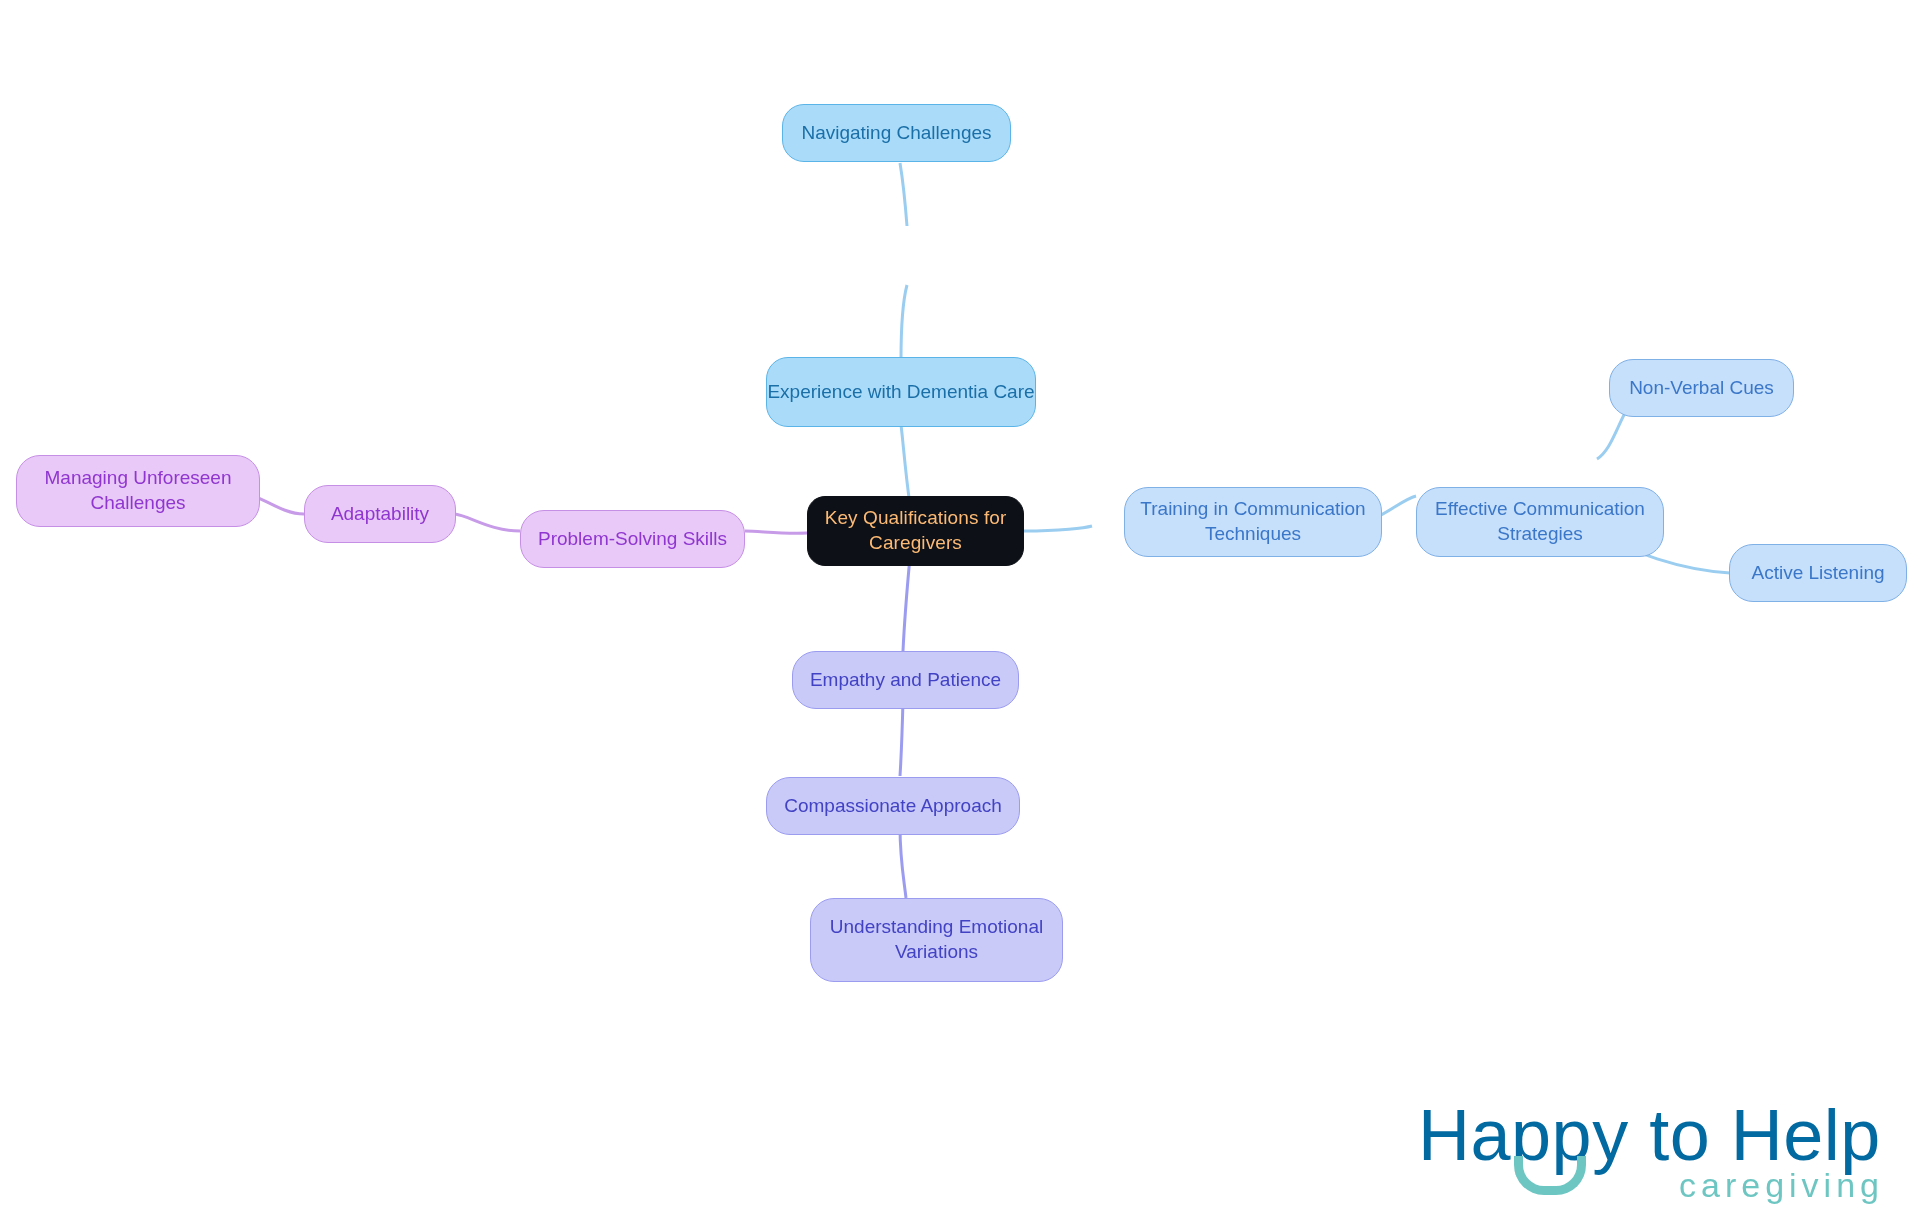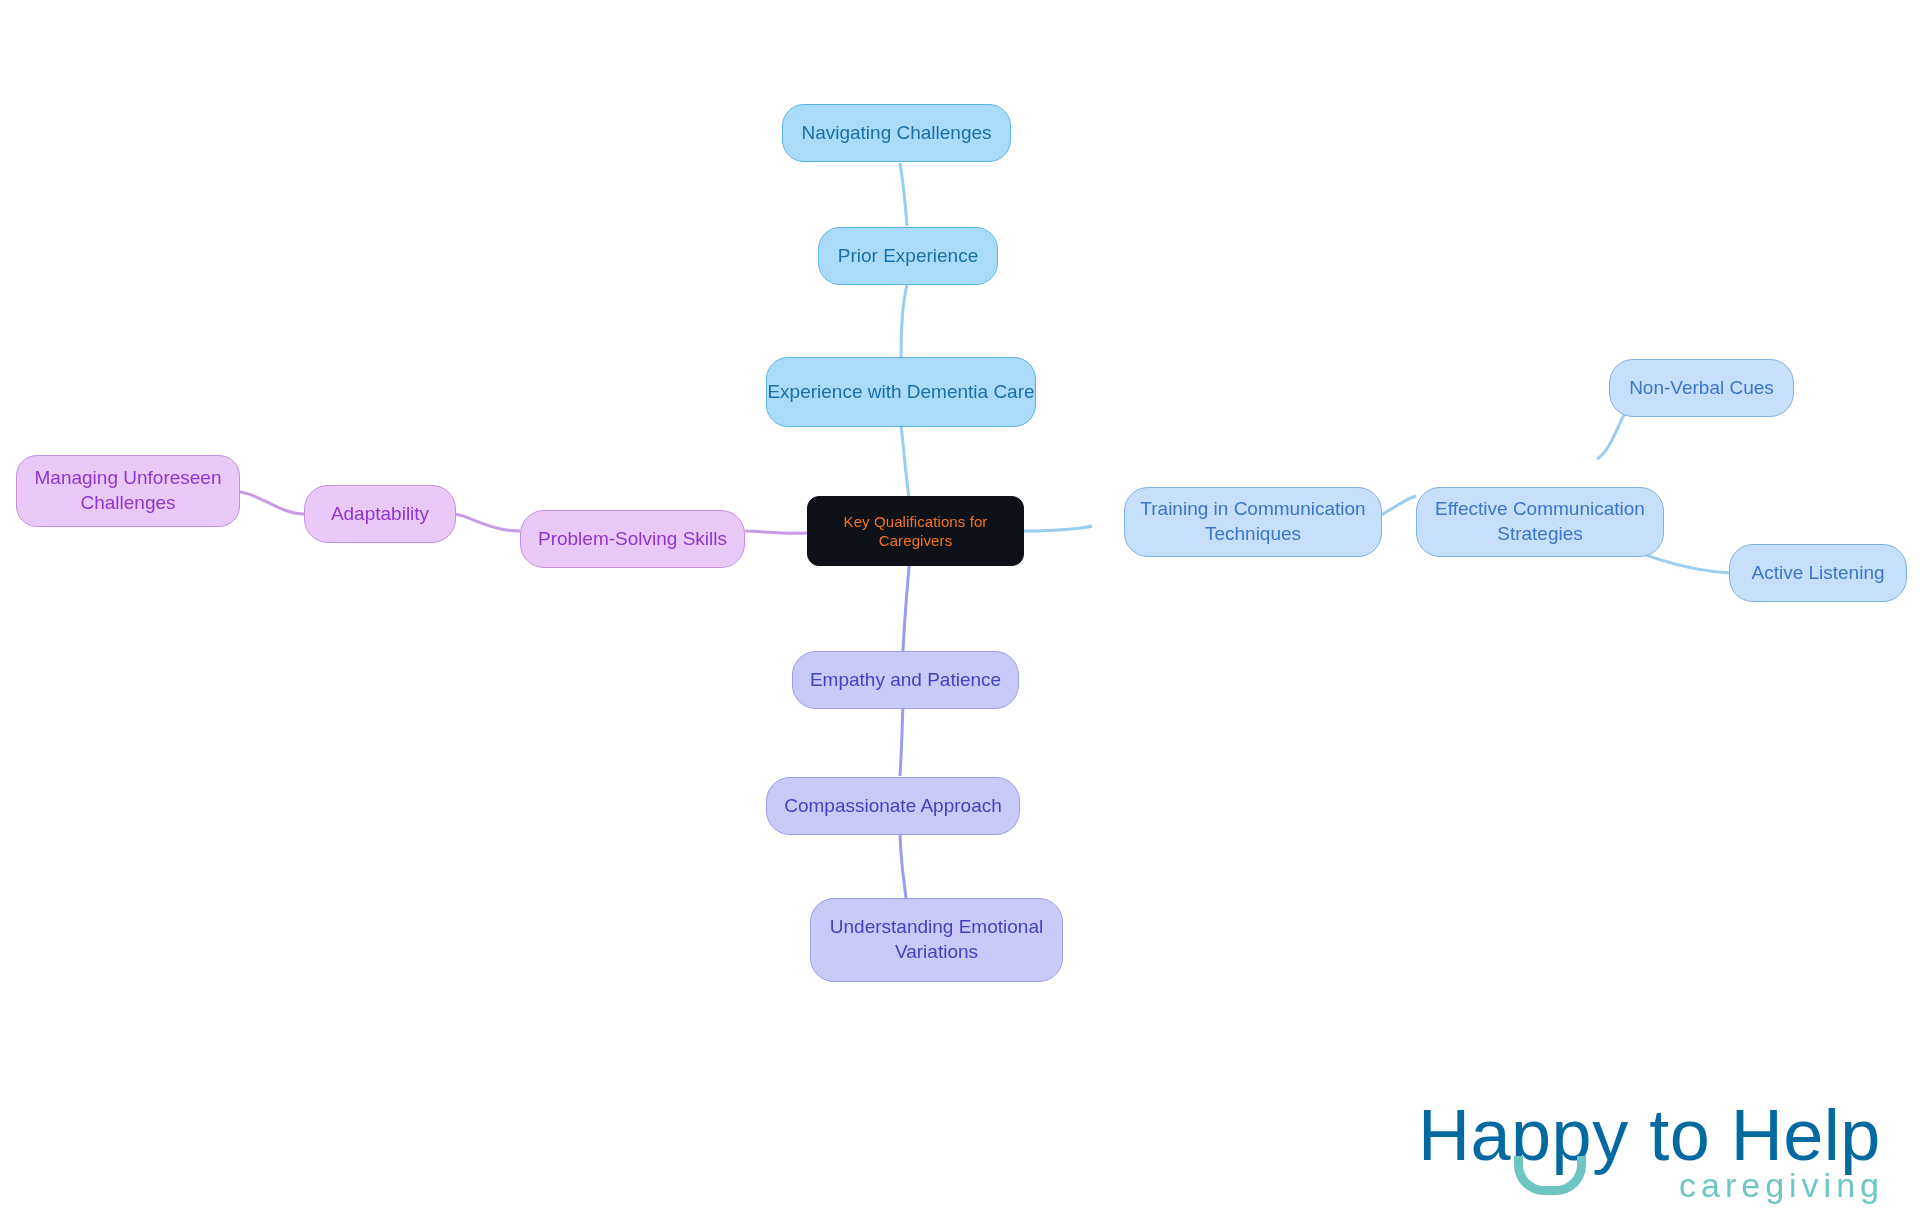--- a/index.html
+++ b/index.html
@@ -35,23 +35,23 @@
     justify-content: center;
     text-align: center;
     line-height: 1.3;
     white-space: pre-line;
     border-style: solid;
     border-width: 1.5px;
   }
   .node-root {
     background: #0d1117;
     border-color: #0d1117;
-    color: #f97316;
-    border-radius: 12px;
-    font-size: 15px;
+    color: #fdba74;
+    border-radius: 18px;
+    font-size: 19px;
     letter-spacing: 0.1px;
   }
   .node-blue-1 {
     background: #aadcfa;
     border-color: #5bb4e8;
     color: #1b6fa8;
     border-radius: 22px;
     font-size: 19px;
   }
   .node-blue-2 {
@@ -138,23 +138,20 @@
     <path d="M 304 514 C 280 514 260 494 240 492" stroke="#c79be8" stroke-width="3" fill="none"></path>
   </svg>
 
   <div class="node node-root" style="left:807px; top:496px; width:217px; height:70px;">
     <span>Key Qualifications for Caregivers</span>
   </div>
 
   <div class="node node-blue-1" style="left:766px; top:357px; width:270px; height:70px;">
     <span>Experience with Dementia Care</span>
   </div>
-  <div class="node node-blue-1" style="left:818px; top:227px; width:180px; height:58px;">
-    <span>Prior Experience</span>
-  </div>
   <div class="node node-blue-1" style="left:782px; top:104px; width:229px; height:58px;">
     <span>Navigating Challenges</span>
   </div>
 
   <div class="node node-blue-2" style="left:1124px; top:487px; width:258px; height:70px;">
     <span>Training in Communication Techniques</span>
   </div>
   <div class="node node-blue-2" style="left:1416px; top:459px; width:248px; height:70px;margin-top:28px;">
     <span>Effective Communication Strategies</span>
   </div>
@@ -174,21 +171,21 @@
   <div class="node node-peri" style="left:810px; top:898px; width:253px; height:84px;">
     <span>Understanding Emotional Variations</span>
   </div>
 
   <div class="node node-purple" style="left:520px; top:502px; width:225px; height:58px;margin-top:8px;">
     <span>Problem-Solving Skills</span>
   </div>
   <div class="node node-purple" style="left:304px; top:485px; width:152px; height:58px;">
     <span>Adaptability</span>
   </div>
-  <div class="node node-purple" style="left:16px; top:455px; width:224px; height:72px;border-radius:21px;">
+  <div class="node node-purple" style="left:16px; top:455px; width:244px; height:72px;">
     <span>Managing Unforeseen Challenges</span>
   </div>
 
   <div id="logo">
     <div class="logo-main">Happy to Help</div>
     <div class="logo-smile"></div>
     <div class="logo-sub">caregiving</div>
   </div>
 
 </div>

